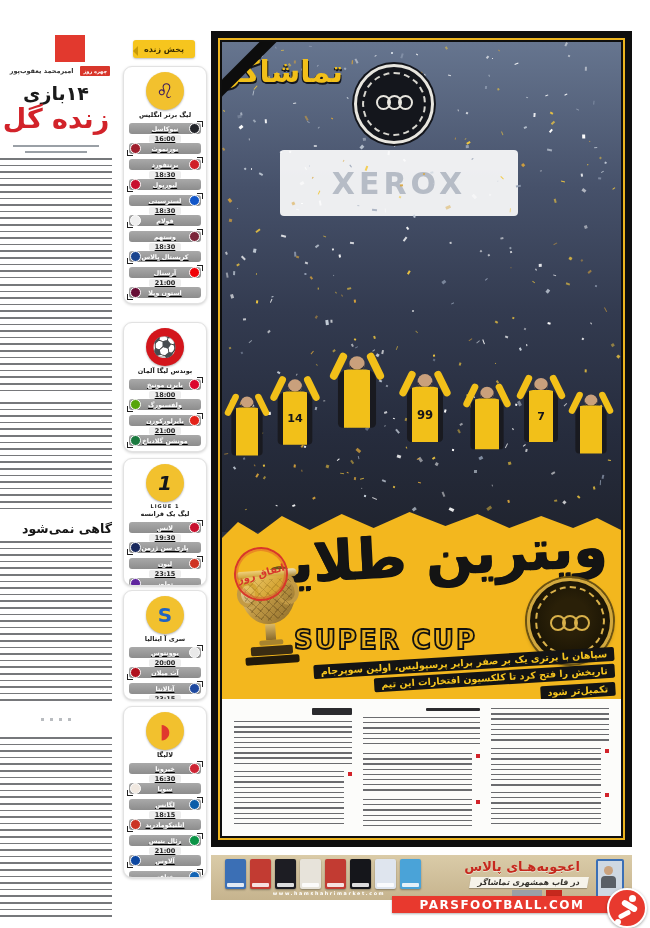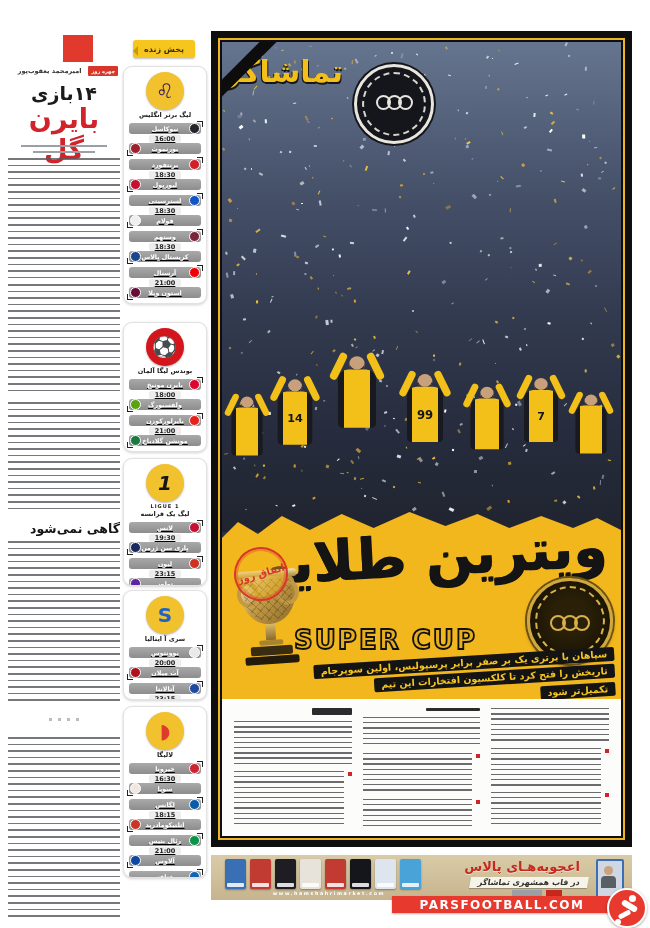--- a/index.html
+++ b/index.html
@@ -2,21 +2,21 @@
 <html lang="fa" dir="rtl"><head>
 <meta charset="utf-8">
 <style>
   html,body{margin:0;padding:0;background:#ffffff;}
   .page{position:relative;width:650px;height:928px;background:#fff;overflow:hidden;
         font-family:"DejaVu Sans",sans-serif;direction:rtl;}
   
   .tx{background-image:repeating-linear-gradient(to bottom,#585a5e 0,#585a5e 1.6px,transparent 1.6px,transparent 6.6px);opacity:.82;}
   .tx.tiny{background-image:repeating-linear-gradient(to bottom,#4b4c50 0,#4b4c50 1.3px,transparent 1.3px,transparent 5.2px);}
   
-  .leftcol{position:absolute;left:8px;top:0;width:112px;height:928px;}
+  .leftcol{position:absolute;left:0;top:0;width:112px;height:928px;}
   .red-square{position:absolute;left:55px;top:35px;width:30px;height:27px;background:#e2392e;}
   .byline-strip{position:absolute;left:14px;top:63px;width:96px;height:16px;background:#fff;display:flex;align-items:center;}
   .byline-tag{background:#d8362b;color:#fff;font-size:5px;font-weight:700;padding:2px 3px;border-radius:1px;margin-left:4px;white-space:nowrap;}
   .byline-name{font-size:6.5px;font-weight:700;color:#333;white-space:nowrap;}
   .byline-dot{width:4px;height:4px;background:#d8362b;border-radius:50%;margin-left:3px;}
   .kicker{position:absolute;top:82px;width:100%;text-align:center;font-size:19px;font-weight:900;color:#1a1a1a;letter-spacing:-0.5px;}
   .mainhead{position:absolute;top:103px;width:100%;text-align:center;font-size:27px;font-weight:900;color:#d2232a;}
   .deckbars{position:absolute;top:141px;width:100%;}
   .deckbars i{display:block;height:2px;background:#9aa0a6;margin:4px auto;}
   .subhead{position:absolute;width:100%;text-align:right;font-weight:900;color:#141414;font-size:12.5px;}
@@ -148,21 +148,21 @@
 <div class="page">
 
   <div class="leftcol">
     <div class="red-square"></div>
     <div class="byline-strip">
       <span class="byline-tag">چهره روز</span>
       <span class="byline-dot"></span>
       <span class="byline-name">امیرمحمد یعقوب‌پور</span>
     </div>
     <div class="kicker">۱۴بازی</div>
-    <div class="mainhead">بایرن گل</div>
+    <div class="mainhead">زنده گل</div>
     <div class="deckbars">
       <i style="width:86px"></i>
         <i style="width:62px"></i>
     </div>
     <div class="tx" style="position:absolute;top:158px;left:0;width:112px;height:120px"></div>
     <div class="tx" style="position:absolute;top:284px;left:0;width:112px;height:112px"></div>
     <div class="tx" style="position:absolute;top:402px;left:0;width:112px;height:112px"></div>
     <div class="subhead" style="top:521px">گاهی نمی‌شود</div>
     <div class="tx" style="position:absolute;top:541px;left:0;width:112px;height:160px"></div>
     <div class="dotsep" style="top:706px"><i></i><i></i><i></i><i></i></div>
@@ -391,20 +391,23 @@
   </div>
 
   <div class="poster">
     <div class="pin">
       <div class="pcontent">
         <div class="photo" id="photo">
           <div class="corner-ribbon"></div>
           <div class="masthead">تماشاگر</div>
           <div class="crest-big">
               <div class="rings"><i></i><i></i><i></i></div>
+            </div>
+          <div class="xerox">
+              <span>XEROX</span>
             </div>
         <i class="particle" style="left: 362.316px; top: 328.396px; width: 3.32923px; height: 2.03964px; background: rgb(243, 201, 63); opacity: 0.829188; transform: rotate(93deg);"></i>
             <i class="particle" style="left: 89.6209px; top: 135.061px; width: 1.60729px; height: 1.09812px; background: rgb(217, 164, 58); opacity: 0.840722; transform: rotate(120deg);"></i>
             <i class="particle" style="left: 41.4105px; top: 422.746px; width: 2.44755px; height: 1.51266px; background: rgb(243, 201, 63); opacity: 0.911864; transform: rotate(81deg);"></i>
             <i class="particle" style="left: 18.0136px; top: 360.068px; width: 2.12472px; height: 2.68316px; background: rgb(217, 164, 58); opacity: 0.892757; transform: rotate(20deg);"></i>
             <i class="particle" style="left: 22.1687px; top: 126.451px; width: 2.34809px; height: 2.29911px; background: rgb(201, 210, 221); opacity: 0.872607; transform: rotate(48deg);"></i>
             <i class="particle" style="left: 228.605px; top: 260.918px; width: 3.06648px; height: 1.00551px; background: rgb(143, 155, 176); opacity: 0.836108; transform: rotate(153deg);"></i>
             <i class="particle" style="left: 331.03px; top: 201.124px; width: 4.25113px; height: 1.45999px; background: rgb(217, 164, 58); opacity: 0.52671; transform: rotate(152deg);"></i>
             <i class="particle" style="left: 193.532px; top: 12.0648px; width: 2.15963px; height: 1.0352px; background: rgb(255, 255, 255); opacity: 0.965396; transform: rotate(43deg);"></i>
             <i class="particle" style="left: 290.323px; top: 274.794px; width: 2.3019px; height: 2.22854px; background: rgb(243, 201, 63); opacity: 0.784345; transform: rotate(111deg);"></i>

